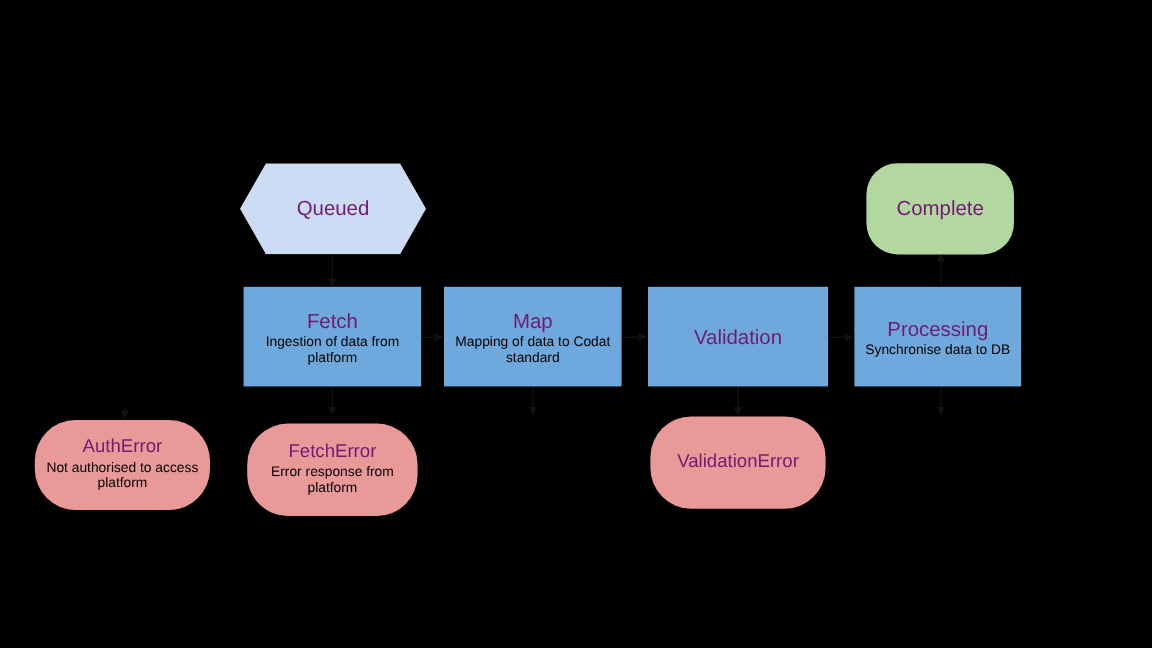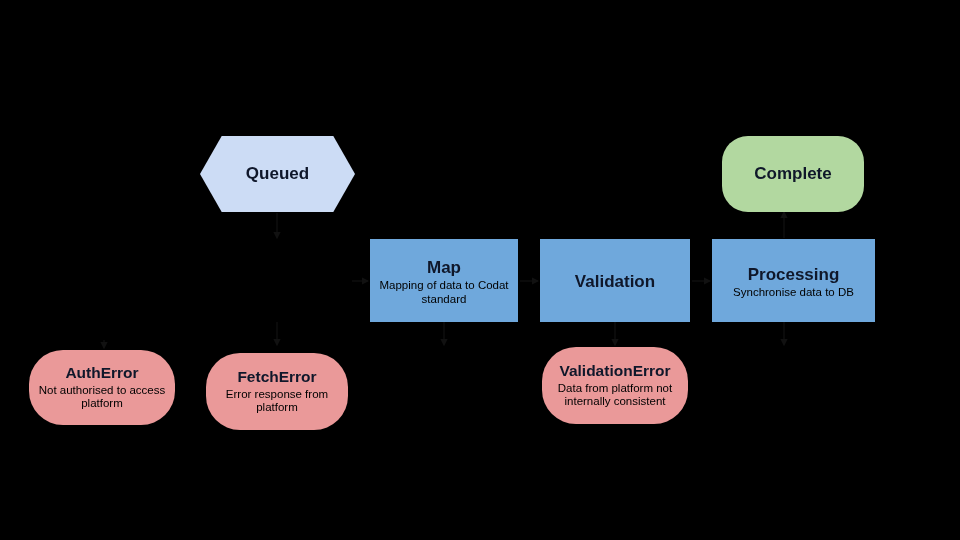--- a/index.html
+++ b/index.html
@@ -21,22 +21,22 @@
     box-sizing: border-box;
     display: flex;
     flex-direction: column;
     align-items: center;
     justify-content: center;
     text-align: center;
     line-height: 1.18;
   }
   .node .title {
     font-size: 17px;
-    font-weight: 700;
-    color: #0f172a;
+    font-weight: 400;
+    color: #701a75;
     white-space: nowrap;
   }
   .node .desc {
     font-size: 11.5px;
     font-weight: 400;
     color: #000000;
     margin-top: 1px;
     padding: 0 5px;
   }
 
@@ -99,49 +99,52 @@
       <path d="M444,322 L444,345"></path>
       <path d="M615,322 L615,345"></path>
       <path d="M784,322 L784,345"></path>
     </g>
   </svg>
 
   <div class="node hex" style="left:200px; top:136px; width:155px; height:76px;">
     <div class="title">Queued</div>
   </div>
 
-  <div class="node terminator" style="left:722px; top:136px; width:142px; height:76px;">
+  <div class="node terminator" style="left:722px; top:136px; width:123px; height:76px;">
     <div class="title">Complete</div>
   </div>
 
+  <div class="node process" style="left:203px; top:239px; width:148px; height:83px;">
+    <div class="title">Fetch</div>
+    <div class="desc">Ingestion of data from platform</div>
+  </div>
 
   <div class="node process" style="left:370px; top:239px; width:148px; height:83px;">
     <div class="title">Map</div>
     <div class="desc">Mapping of data to Codat standard</div>
   </div>
 
   <div class="node process" style="left:540px; top:239px; width:150px; height:83px;">
     <div class="title">Validation</div>
   </div>
 
-  <div class="node process" style="left:712px; top:239px; width:163px; height:83px;">
+  <div class="node process" style="left:712px; top:239px; width:139px; height:83px;">
     <div class="title">Processing</div>
     <div class="desc">Synchronise data to DB</div>
   </div>
 
   <div class="node error" style="left:29px; top:350px; width:146px; height:75px;">
     <div class="title">AuthError</div>
     <div class="desc">Not authorised to access platform</div>
   </div>
 
   <div class="node error" style="left:206px; top:353px; width:142px; height:77px;">
     <div class="title">FetchError</div>
     <div class="desc">Error response from platform</div>
   </div>
 
 
   <div class="node error" style="left:542px; top:347px; width:146px; height:77px;">
     <div class="title">ValidationError</div>
-    <div class="desc">Data from platform not internally consistent</div>
   </div>
 
 
 </div>
 
 </body></html>

